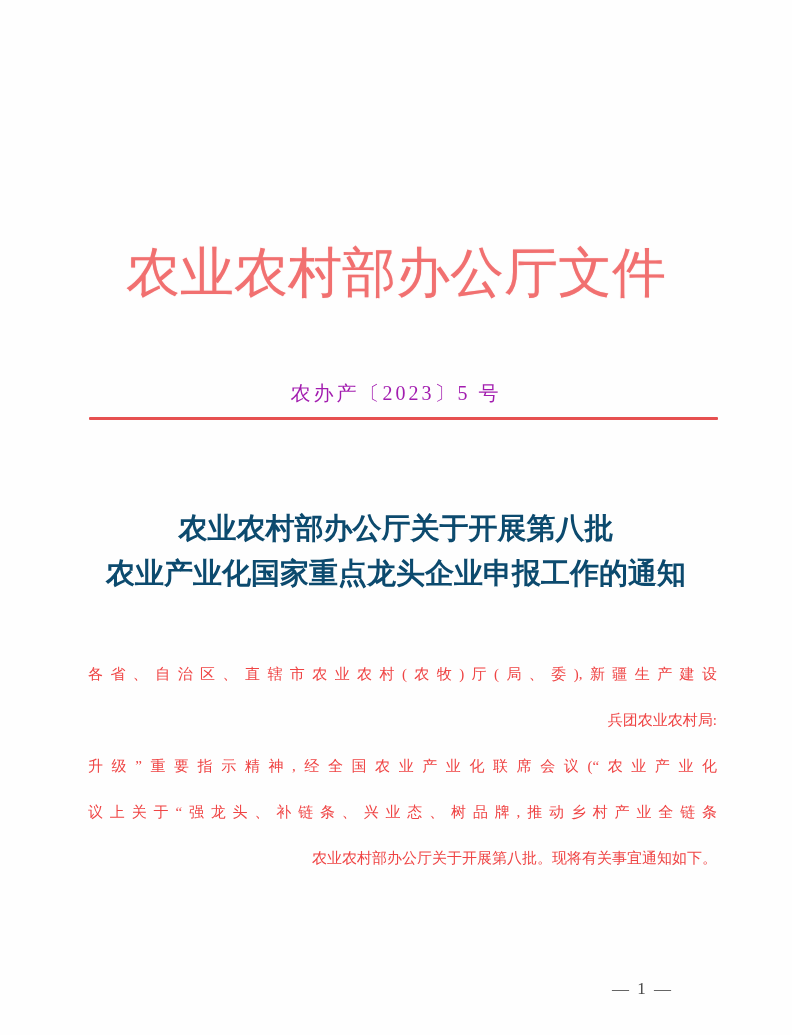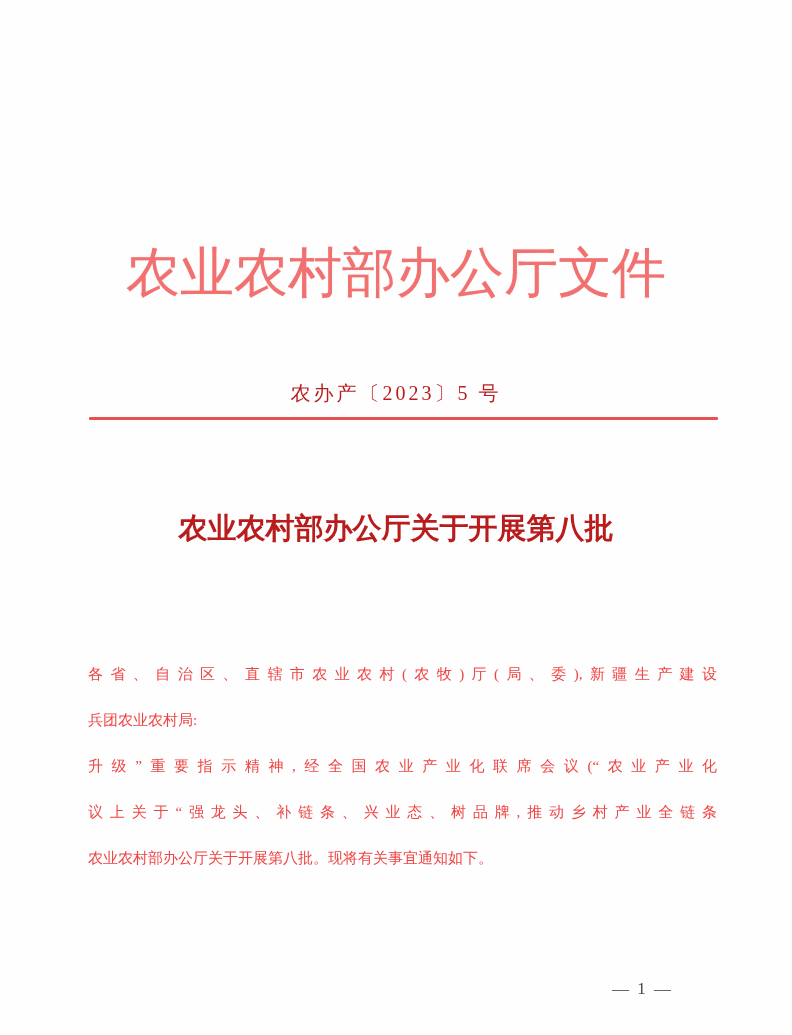--- a/index.html
+++ b/index.html
@@ -36,21 +36,21 @@
   
   .doc-number {
     position: absolute;
     top: 381px;
     left: 0;
     width: 100%;
     text-align: center;
     font-size: 20px;
     line-height: 24px;
     letter-spacing: 3px;
-    color: #b91c1c;
+    color: #a21caf;
   }
 
   
   .red-rule {
     position: absolute;
     top: 417px;
     left: 89px;
     width: 629px;
     height: 3px;
     background: #e65050;
@@ -60,21 +60,21 @@
   
   .notice-title {
     position: absolute;
     top: 506px;
     left: 0;
     width: 100%;
     text-align: center;
     font-size: 29px;
     line-height: 45px;
     font-weight: bold;
-    color: #b91c1c;
+    color: #0c4a6e;
   }
 
   
   .body-block {
     position: absolute;
     top: 651px;
     left: 88px;
     width: 629px;
     font-size: 15px;
     color: #ef4444;
@@ -87,21 +87,21 @@
   }
   .body-line.justify {
     white-space: normal;
     text-align: justify;
     text-align-last: justify;
   }
   .body-line.indent {
     text-indent: 74px;
   }
   .body-line.plain {
-    text-align: left;
+    text-align: right;
   }
 
   
   .page-number {
     position: absolute;
     top: 979px;
     left: 612px;
     font-size: 17px;
     line-height: 20px;
     letter-spacing: 2px;
@@ -115,20 +115,21 @@
 <div class="page">
 
   <div class="header-title">农业农村部办公厅文件</div>
 
   <div class="doc-number">农办产〔2023〕5 号</div>
 
   <div class="red-rule"></div>
 
   <div class="notice-title">
     <div>农业农村部办公厅关于开展第八批</div>
+    <div>农业产业化国家重点龙头企业申报工作的通知</div>
   </div>
 
   <div class="body-block">
     <div class="body-line justify">各省、自治区、直辖市农业农村(农牧)厅(局、委),新疆生产建设</div>
     <div class="body-line plain">兵团农业农村局:</div>
     <div class="body-line justify">升级”重要指示精神,经全国农业产业化联席会议(“农业产业化</div>
     <div class="body-line justify">议上关于“强龙头、补链条、兴业态、树品牌,推动乡村产业全链条</div>
     <div class="body-line plain">农业农村部办公厅关于开展第八批。现将有关事宜通知如下。</div>
   </div>
 

